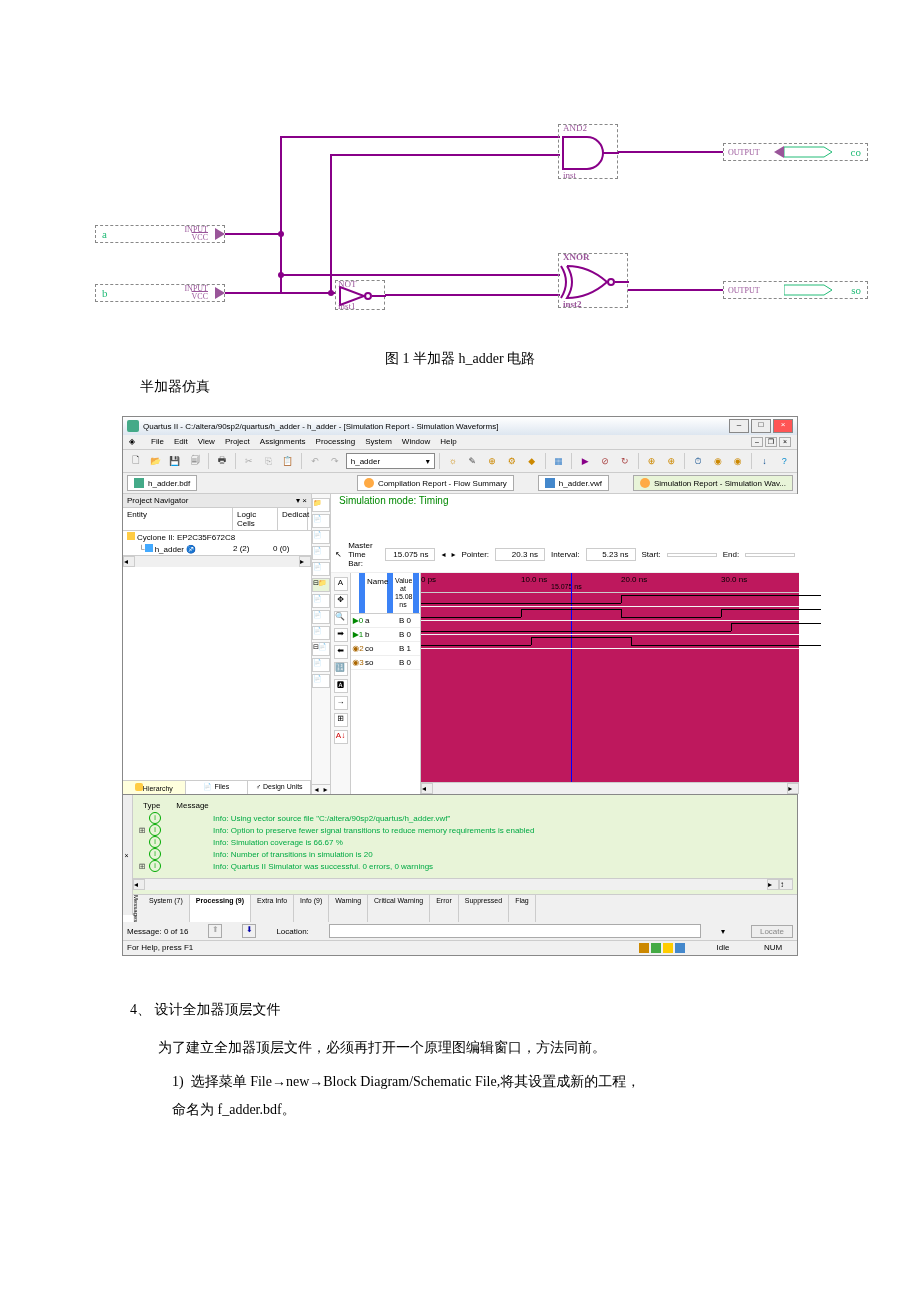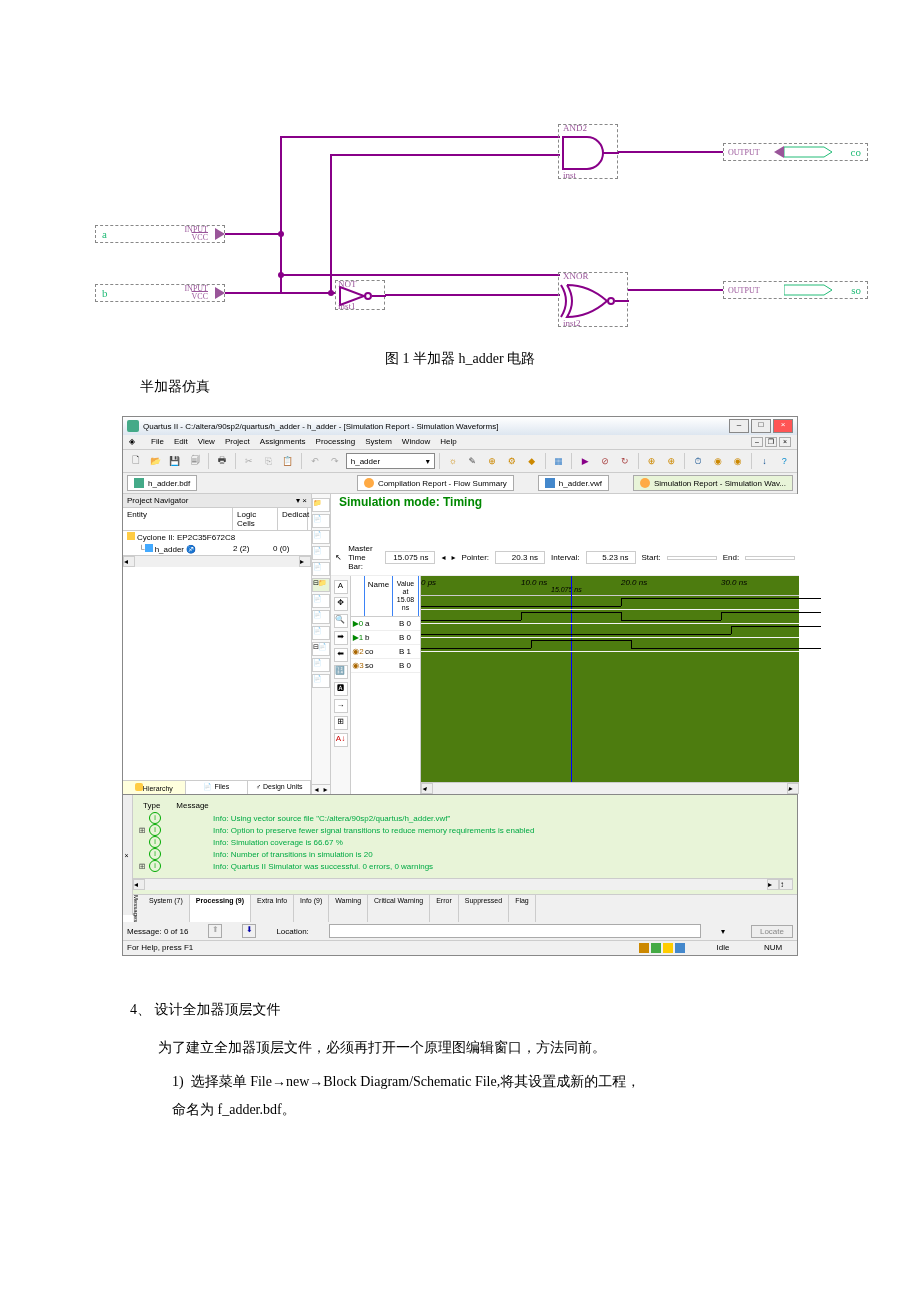--- a/index.html
+++ b/index.html
@@ -64,36 +64,36 @@
   .sidebar-tabs { display: flex; border-top: 1px solid #ccc; }
   .sidebar-tab { flex: 1; text-align: center; padding: 2px; font-size: 7px; border-right: 1px solid #ccc; background: #fff; }
   .sidebar-tab.active { background: #ffd; }
   .sidebar-tab .warn-icon { display: inline-block; width: 8px; height: 8px; background: #fc4; border-radius: 2px; }
 
   .middle-strip { width: 30px; background: #f8f8f8; border-right: 1px solid #ccc; display: flex; flex-direction: column; align-items: center; padding-top: 4px; gap: 2px; }
   .mid-btn { width: 18px; height: 14px; border: 1px solid #ccc; background: #fff; font-size: 7px; }
 
   .sim-area { flex: 1; background: #fff; display: flex; flex-direction: column; }
   .sim-header { background: #e8f4d8; padding: 4px 8px; font-size: 8px; border-bottom: 1px solid #ccc; }
-  .sim-mode { color: #080; font-size: 12px; padding: 1px 8px; font-weight: bold; }
+  .sim-mode { color: #080; font-size: 10px; padding: 1px 8px; }
   .sim-timebar { display: flex; align-items: center; padding: 4px; gap: 6px; font-size: 8px; background: #fff; border-bottom: 1px solid #eee; }
   .sim-timebar .tval { border: 1px solid #ccc; padding: 1px 6px; background: #fff; min-width: 50px; text-align: right; }
   .wave-container { display: flex; flex: 1; }
   .wave-tools { width: 20px; background: #f8f8f8; border-right: 1px solid #ccc; display: flex; flex-direction: column; align-items: center; padding: 4px 0; gap: 3px; }
   .wave-tool { width: 14px; height: 14px; border: 1px solid #ccc; background: #fff; font-size: 8px; text-align: center; }
   .wave-left { width: 70px; border-right: 1px solid #ccc; }
   .wave-left-head { display: flex; font-size: 8px; border-bottom: 1px solid #ccc; }
-  .wave-left-head span { padding: 4px 2px; border-right: 1px solid #3b82f6; text-align: center; }
+  .wave-left-head span { padding: 4px 2px; border-right: 6px solid #3b82f6; text-align: center; }
   .wave-row { display: flex; font-size: 8px; border-bottom: 1px solid #eee; height: 14px; align-items: center; }
   .wave-row .icon { width: 14px; text-align: center; }
   .wave-row .sig-in { color: #080; }
   .wave-row .sig-out { color: #a60; }
   .wave-row .name { width: 28px; }
   .wave-row .val { width: 24px; text-align: center; }
-  .wave-plot { flex: 1; position: relative; background: #4d7c0f; font-style: italic; }
+  .wave-plot { flex: 1; position: relative; background: #be185d; }
   .wave-ruler { height: 20px; border-bottom: 1px solid #ccc; position: relative; font-size: 8px; }
   .ruler-tick { position: absolute; top: 2px; }
   .ruler-marker { position: absolute; border-left: 1px solid #00f; height: 100%; top: 0; }
   .sig-lane { height: 14px; position: relative; border-bottom: 1px solid #f4f4f4; }
   .sig-line { position: absolute; height: 1px; background: #000; }
   .sig-high { top: 2px; }
   .sig-low { top: 10px; }
   .sig-edge { position: absolute; width: 1px; background: #000; top: 2px; height: 8px; }
 
   .messages-panel { border-top: 1px solid #888; font-size: 8px; }
@@ -194,21 +194,21 @@
       <svg width="50" height="30">
         <path d="M4 6 L4 24 L28 15 Z" fill="none" stroke="#808" stroke-width="2"></path>
         <circle cx="32" cy="15" r="3" fill="none" stroke="#808" stroke-width="2"></circle>
         <line x1="36" y1="15" x2="50" y2="15" stroke="#808" stroke-width="2"></line>
       </svg>
       <div class="gate-label" style="position:absolute; bottom:-2px; left:2px;">inst1</div>
     </div>
 
     <div class="wire wire-h" style="left:385px; top:294px; width:175px;"></div>
 
-    <div class="gate-box" style="left:558px; top:272px; width:70px; height:55px;">
+    <div class="gate-box" style="left:558px; top:253px; width:70px; height:55px;font-weight:bold;">
       <div class="gate-label" style="position:absolute; top:-2px; left:4px;">XNOR</div>
       <svg width="70" height="55">
         <path d="M2 12 Q12 28 2 44" fill="none" stroke="#808" stroke-width="2"></path>
         <path d="M8 12 Q18 28 8 44 Q30 44 48 28 Q30 12 8 12" fill="none" stroke="#808" stroke-width="2"></path>
         <circle cx="52" cy="28" r="3" fill="none" stroke="#808" stroke-width="2"></circle>
         <line x1="56" y1="28" x2="70" y2="28" stroke="#808" stroke-width="2"></line>
       </svg>
       <div class="gate-label" style="position:absolute; bottom:-2px; left:4px;">inst2</div>
     </div>
 

